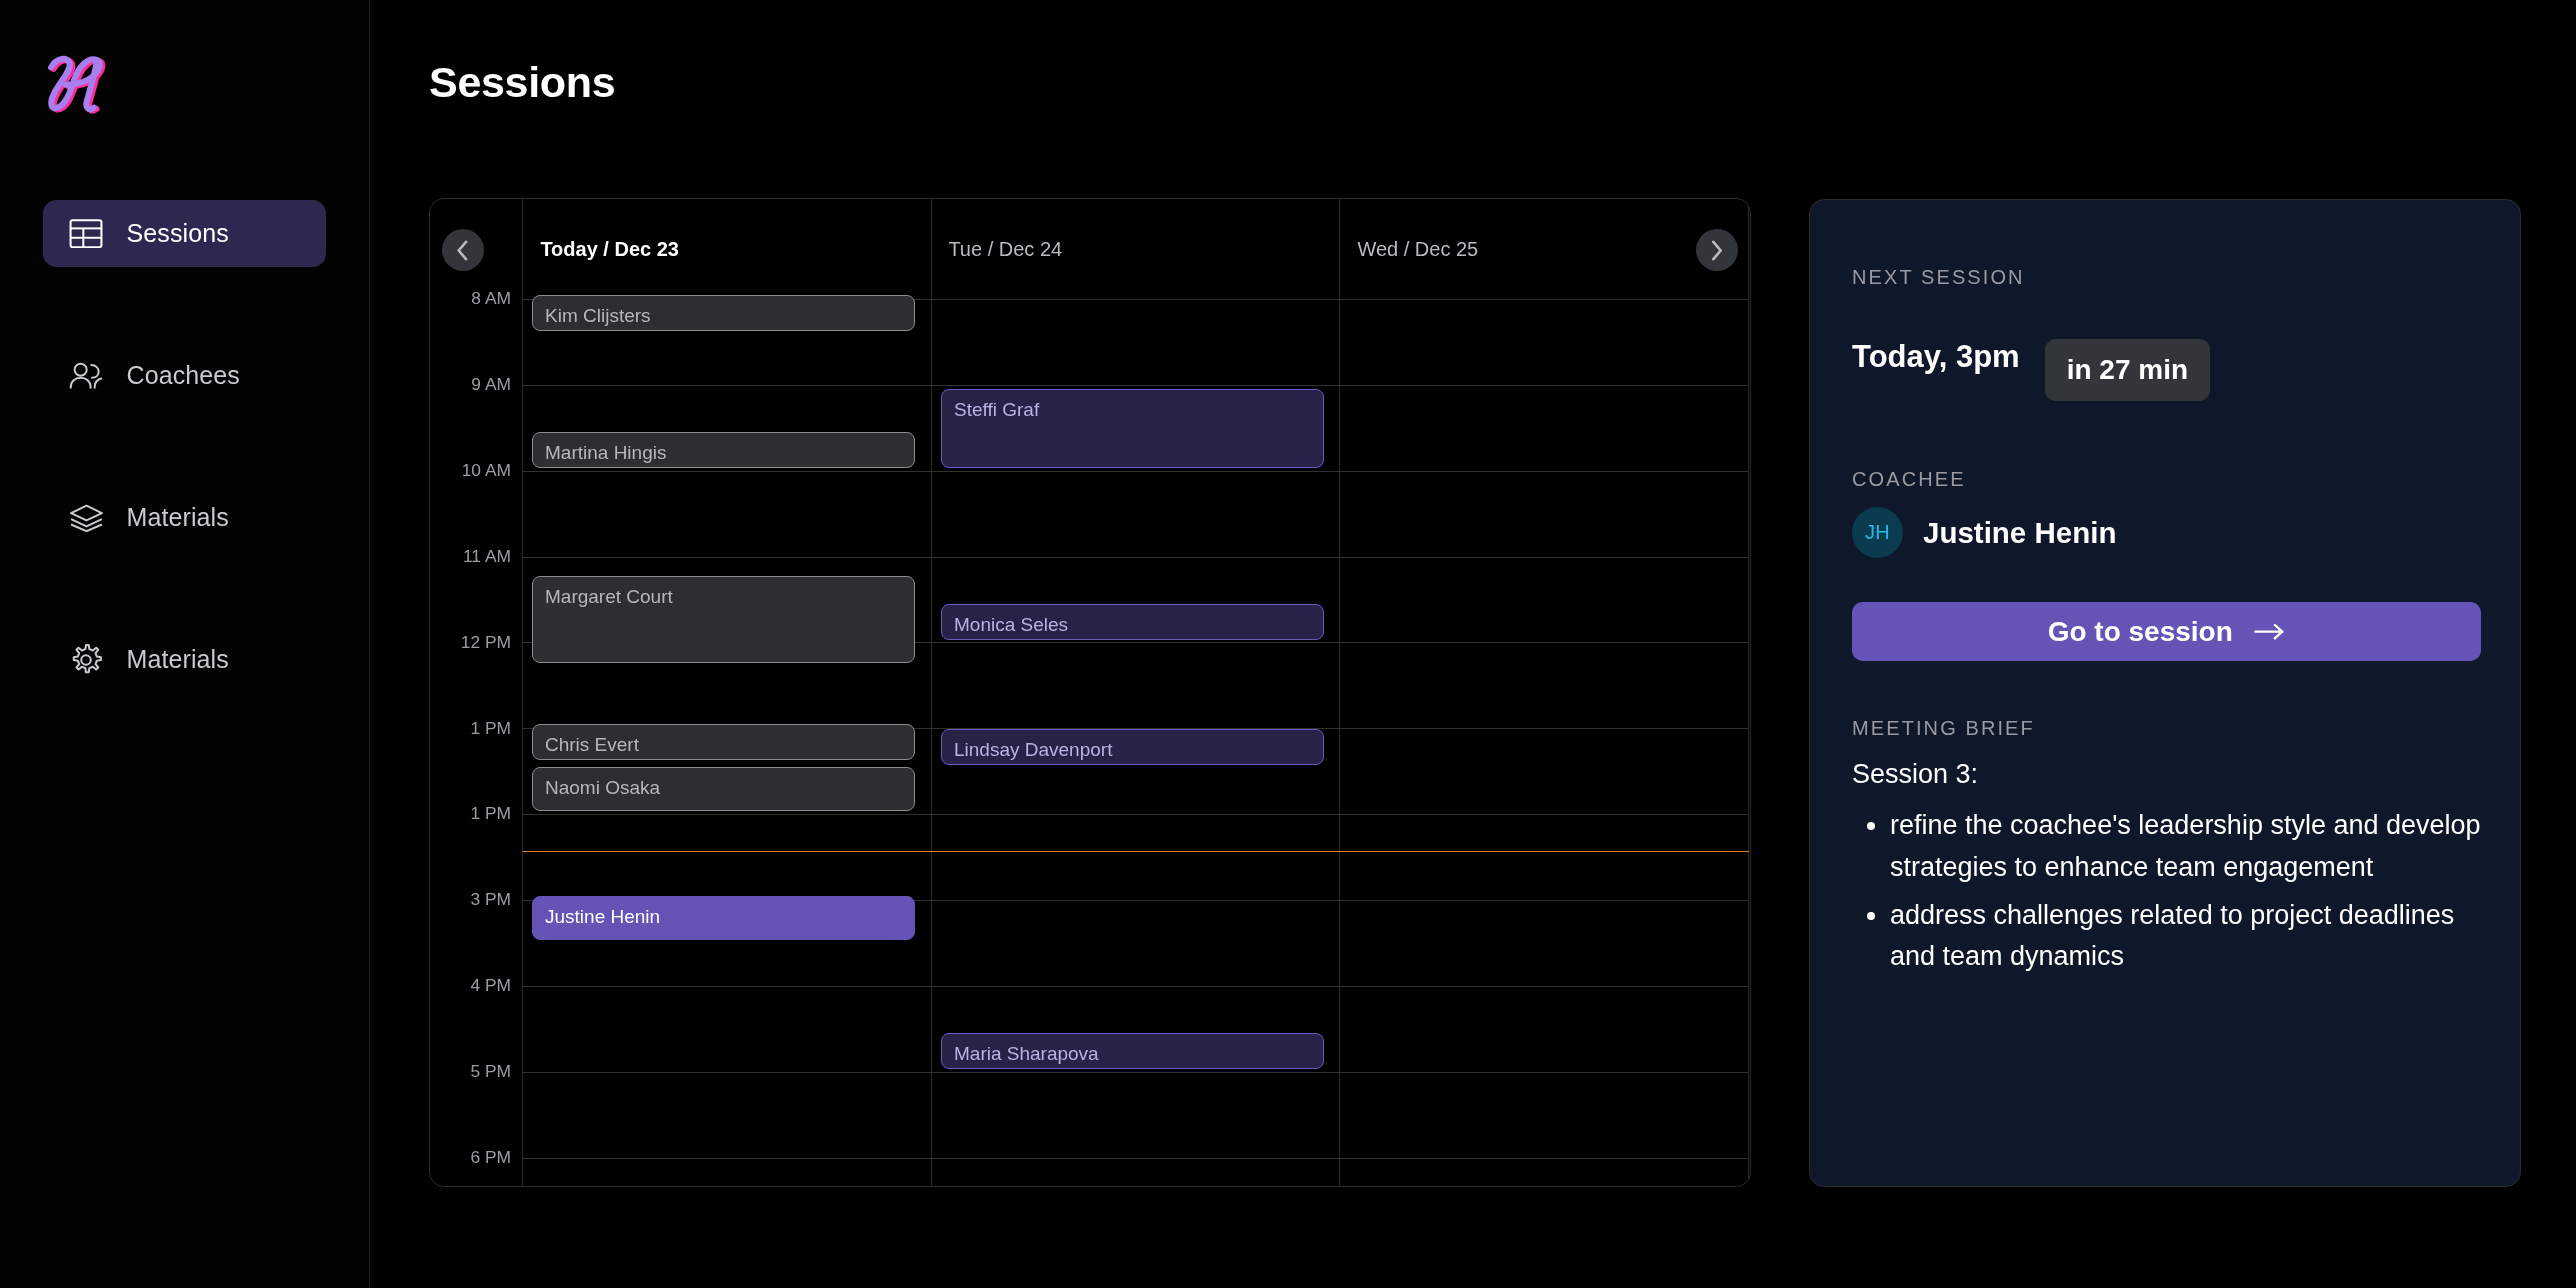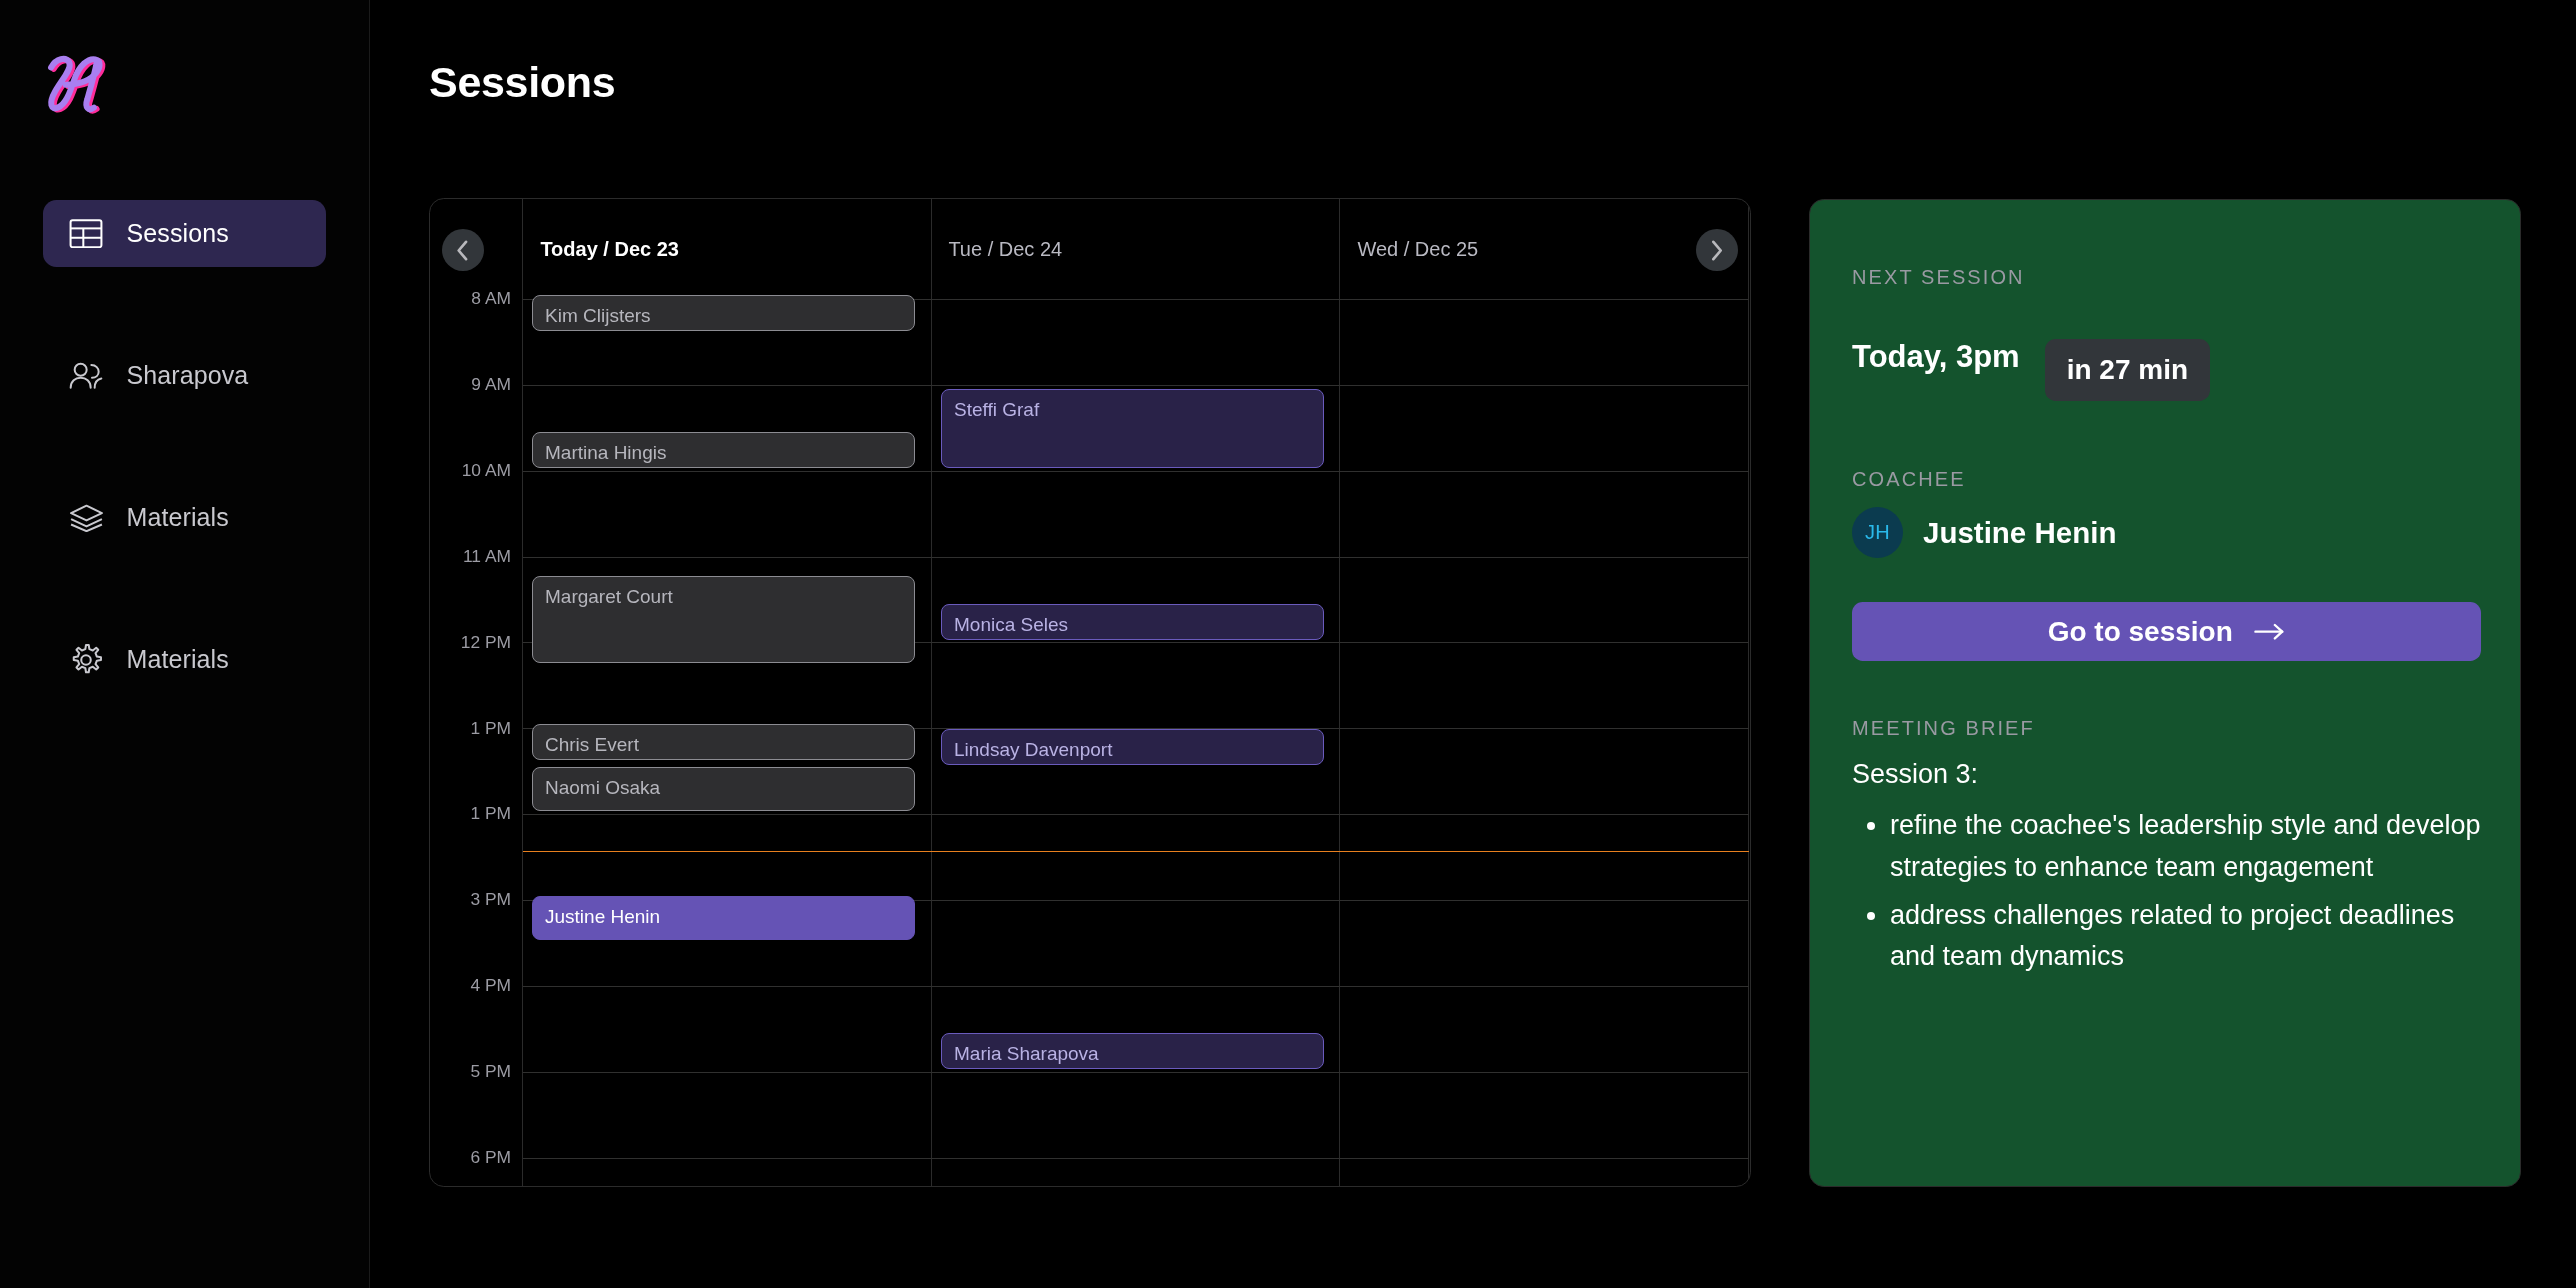--- a/index.html
+++ b/index.html
@@ -138,21 +138,21 @@
   }
 
   
   #panel{
     position:absolute;left:1809px;top:199px;
     width:712px;height:988px;
     border:1.3px solid #2b2b2b;
     border-radius:14.8px;
     box-sizing:border-box;
     padding:16px 42px;
-    background:#14532d;
+    background:#0f172a;
   }
   .panel-label{
     font-size:20px;letter-spacing:2.1px;
     color:#9a9aa3;
     text-transform:uppercase;
   }
   #next-session-label{position:absolute;left:42px;top:66px;}
   #next-session-row{
     position:absolute;left:42px;top:139px;
     display:flex;align-items:flex-start;
@@ -235,21 +235,21 @@
 
     <div class="nav-item">
       <span class="nav-icon">
         <svg width="36" height="29.5" viewBox="0 0 54 44" fill="none" stroke="currentColor" stroke-width="3" stroke-linecap="round">
           <circle cx="19" cy="13" r="9"></circle>
           <path d="M4 40 C4 30, 11 25, 19 25 C27 25, 34 30, 34 40"></path>
           <path d="M35 6 C42 6, 46 11, 46 16 C46 21, 42 25, 36 25"></path>
           <path d="M40 40 C40 31, 45 27, 50 26"></path>
         </svg>
       </span>
-      <span class="nav-label">Sharapova</span>
+      <span class="nav-label">Coachees</span>
     </div>
 
     <div class="nav-item">
       <span class="nav-icon">
         <svg width="35" height="29.5" viewBox="0 0 52 44" fill="none" stroke="currentColor" stroke-width="3" stroke-linejoin="round">
           <path d="M26 4 L49 15 L26 26 L3 15 Z"></path>
           <path d="M3 24 L26 35 L49 24"></path>
           <path d="M3 32 L26 42 L49 32"></path>
         </svg>
       </span>

